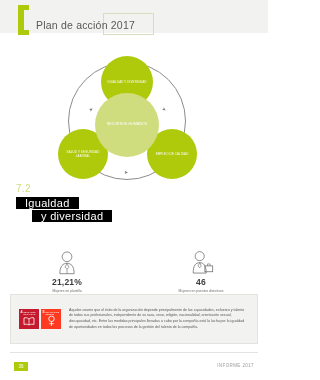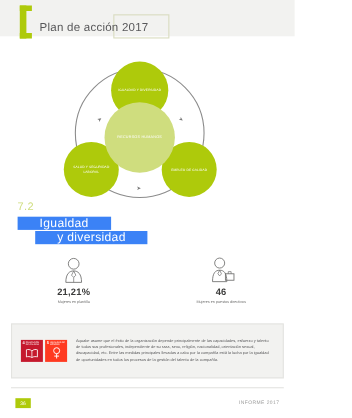--- a/index.html
+++ b/index.html
@@ -96,35 +96,36 @@
 
   
   .sec-num {
     position: absolute; left: 16px; top: 183px;
     font-size: 10px;
     color: #cfdd7e;
     letter-spacing: 0.3px;
   }
   .sec-line {
     position: absolute; left: 16px;
-    background: #3b82f6;
+    background: #000000;
     color: #ffffff;
     font-size: 11px;
     letter-spacing: 0.3px;
-    padding: 0 20px;
+    padding: 0 9px;
     white-space: nowrap;
   }
   .sec-line-1 { top: 197px; }
   .sec-line-2 { top: 210px; margin-left: 16px; }
 
   
   .kpis {
-    position: absolute; left: 0; top: 232px;
+    position: absolute; left: 0; top: 244px;
     width: 268px; height: 50px;
     display: flex;
+    align-items: flex-end;
   }
   .kpi {
     flex: 1;
     display: flex;
     flex-direction: column;
     align-items: center;
   }
   .kpi-icon { width: 26px; height: 26px; }
   .kpi-value {
     margin-top: 2px;

